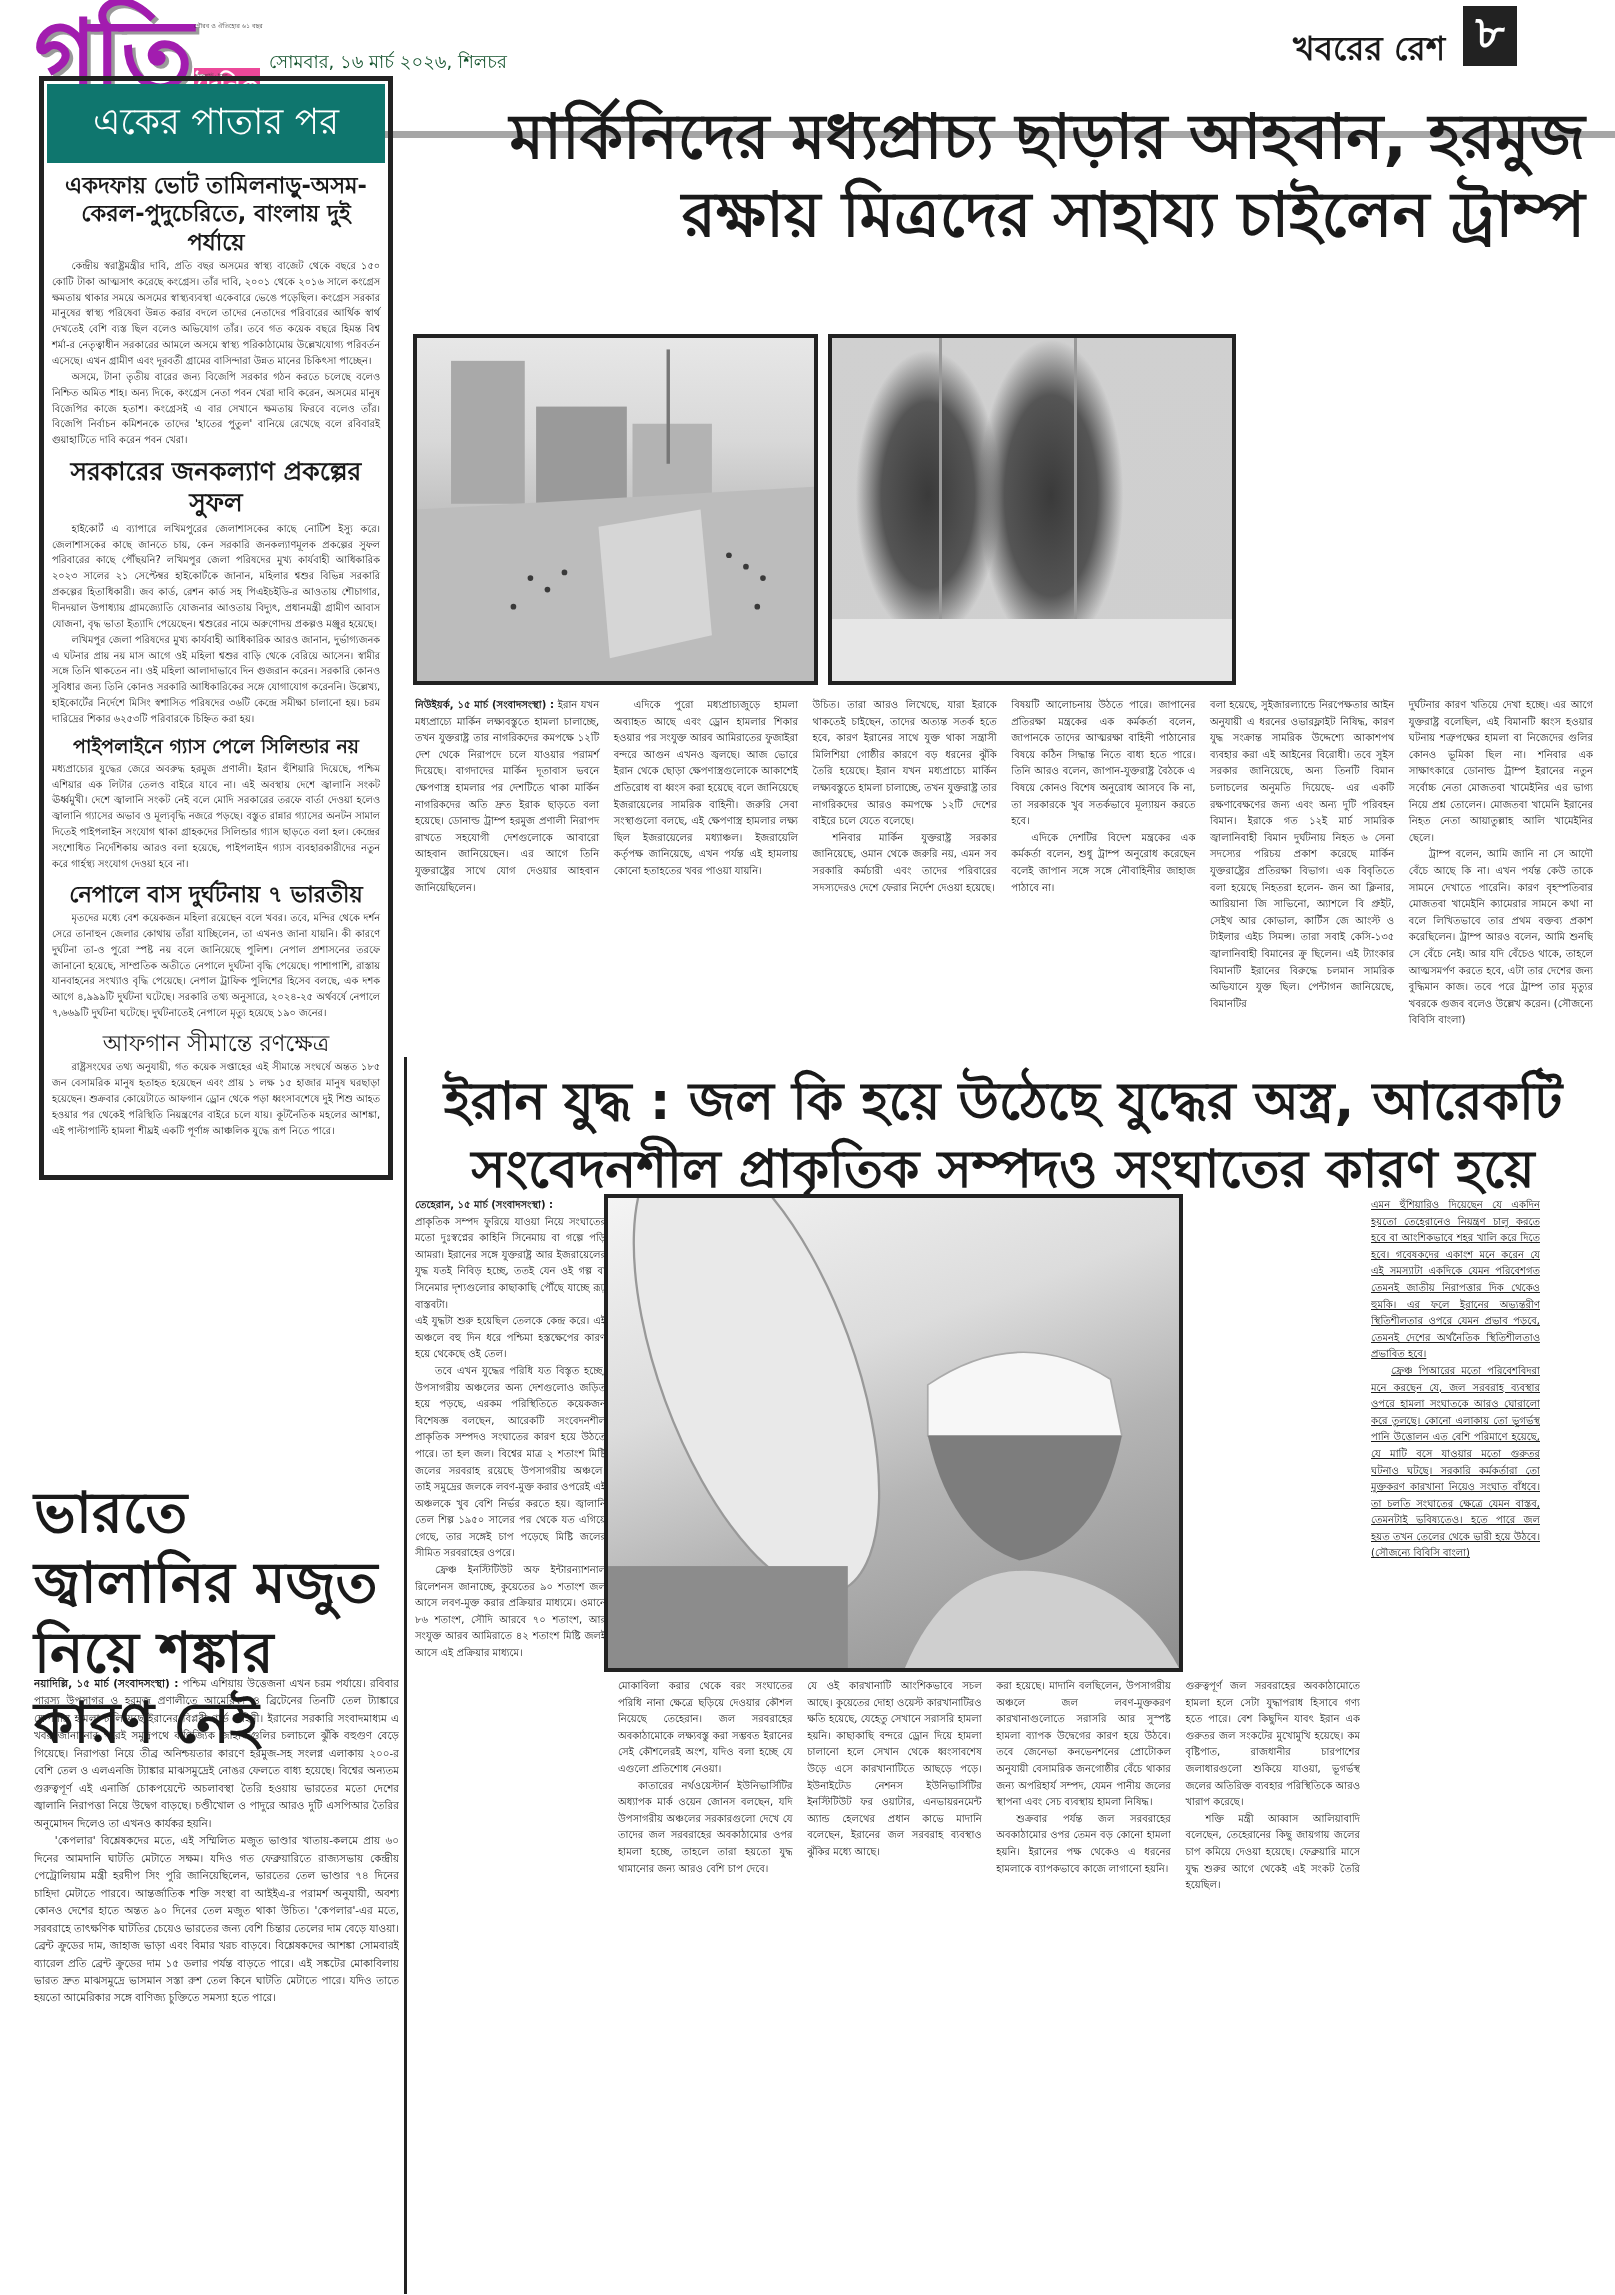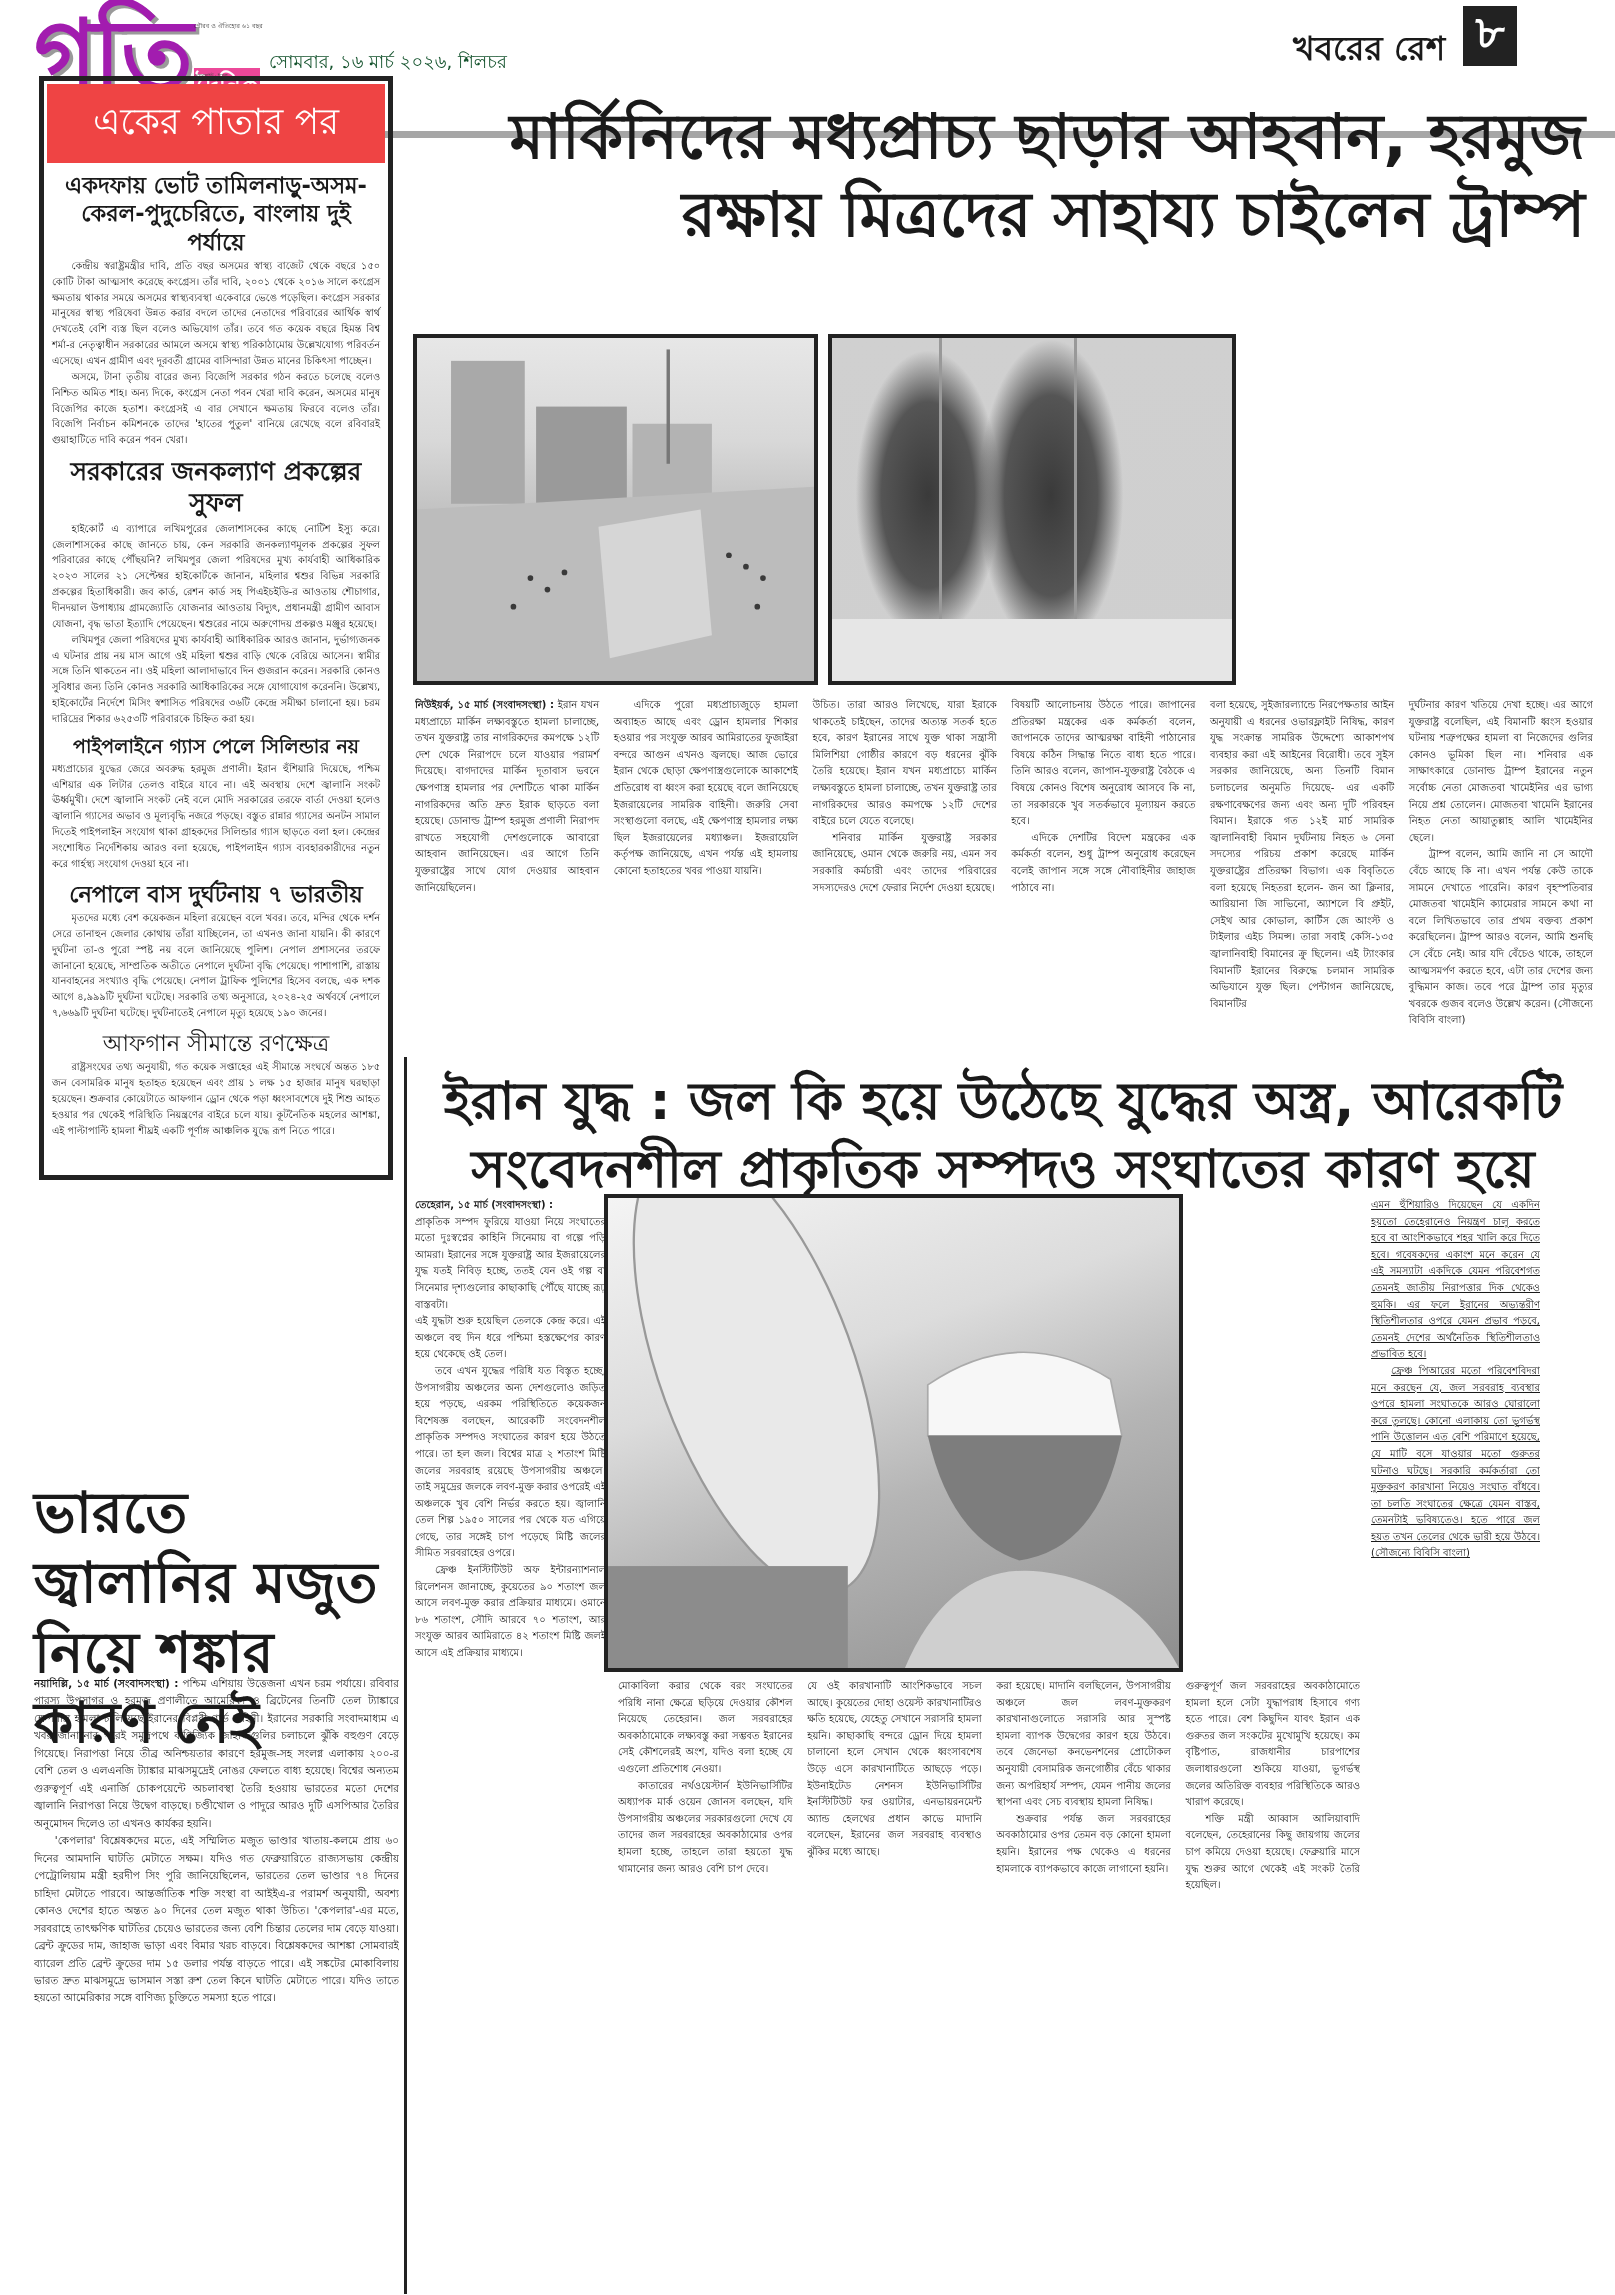--- a/index.html
+++ b/index.html
@@ -9,21 +9,21 @@
   .logo{left:34px;top:6.7px;font-family:"DejaVu Serif",serif;font-weight:bold;font-size:96px;line-height:1;letter-spacing:-3.4px;color:#a21caf;text-shadow:3.4px 3.4px 0 #9a9a9a;}
   .subtag{left:194px;top:21.4px;font-size:6.2px;color:#333;}
   .brand{left:194px;top:31.5px;width:66px;height:39px;background:#ec4899;color:#fff;font-size:25px;font-weight:bold;display:flex;align-items:center;justify-content:center;margin-top:36px;}
   .brand-sub{left:194px;top:73px;font-size:4.5px;color:#444;width:66px;line-height:1.3;}
   .dateline{left:269px;top:48px;font-size:18px;color:#14532d;}
   .rule-top{left:265px;top:131px;width:1353px;height:6.7px;background:#a6a6a6;}
   .section{left:1293px;top:22.5px;font-size:33px;font-weight:bold;}
   .pageno{left:1463px;top:5.6px;width:54px;height:60px;background:#222;color:#fff;font-size:45px;font-weight:bold;display:flex;align-items:center;justify-content:center;}
   
   .sidebox{left:39px;top:76px;width:354px;height:1104px;border:5.6px solid #222;box-sizing:border-box;}
-  .sidebox-head{margin:3.4px;height:79px;background:#ef4444;color:#fff;font-size:36px;display:flex;align-items:center;justify-content:center;}
+  .sidebox-head{margin:3.4px;height:79px;background:#0f766e;color:#fff;font-size:36px;display:flex;align-items:center;justify-content:center;}
   .sb-inner{padding:0 7.9px;}
   .sb-h{font-weight:bold;text-align:center;font-size:22.5px;line-height:1.25;margin:7.9px 0 2.2px;}
   .sb-p{font-size:9.8px;line-height:1.62;text-align:justify;margin:0;text-indent:2em;}
   .sb-p.noind{text-indent:0;}
   
   .lead-h{left:416px;top:98px;width:1169px;text-align:right;font-size:62px;font-weight:bold;line-height:1.25;}
   .photo{border:4.5px solid #222;box-sizing:border-box;overflow:hidden;}
   .photo1{left:413px;top:334px;width:405px;height:351px;background:linear-gradient(180deg,#e7e7e7 0%,#d8d8d8 30%,#bdbdbd 55%,#9f9f9f 75%,#b9b9b9 100%);}
   .photo2{left:828px;top:334px;width:408px;height:351px;background:linear-gradient(180deg,#d0d0d0 0%,#cfcfcf 100%);}
   .smoke{position:absolute;background:radial-gradient(ellipse at center,#3a3a3a 0%,#555 45%,rgba(90,90,90,0) 70%);border-radius:50%;}

